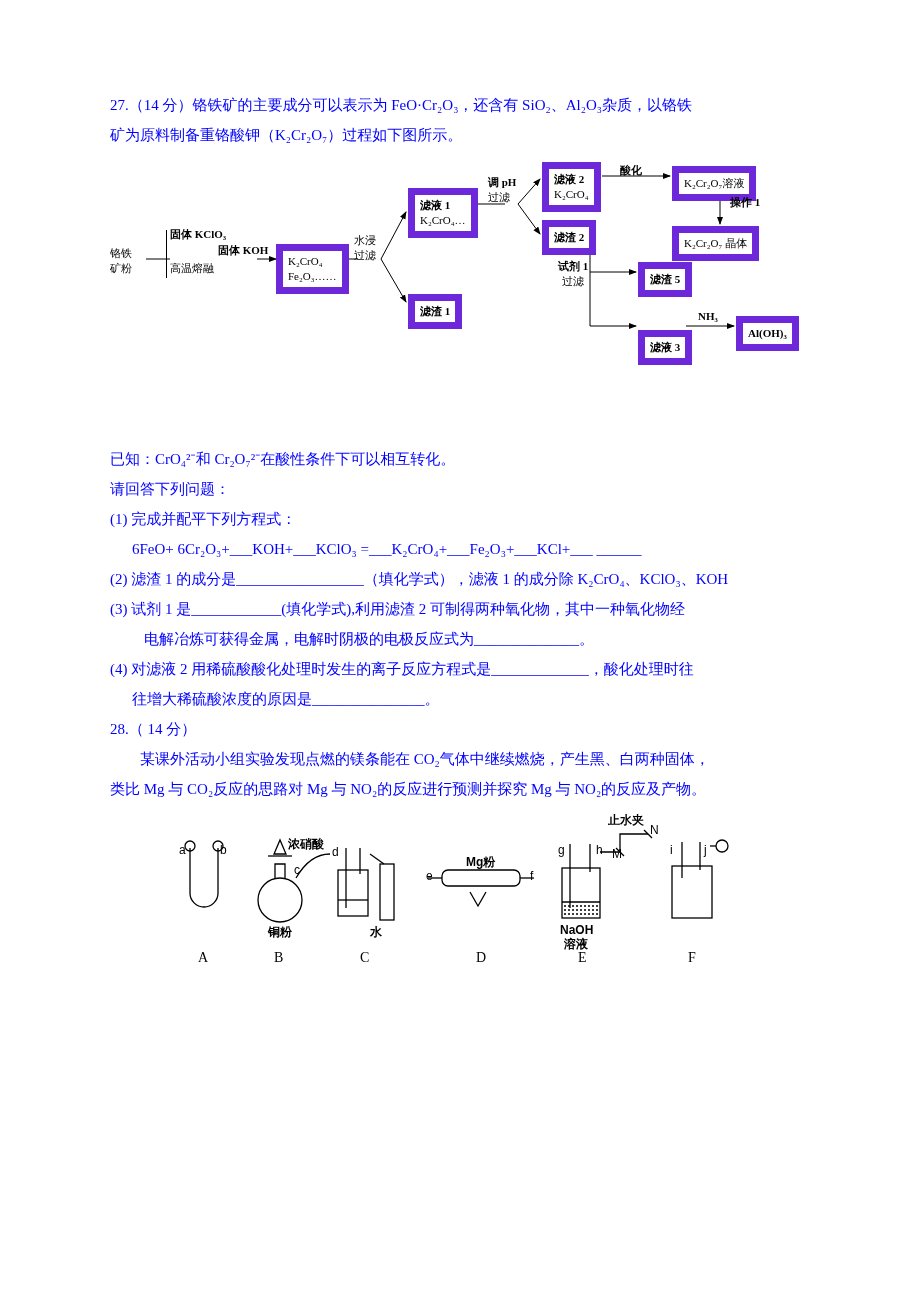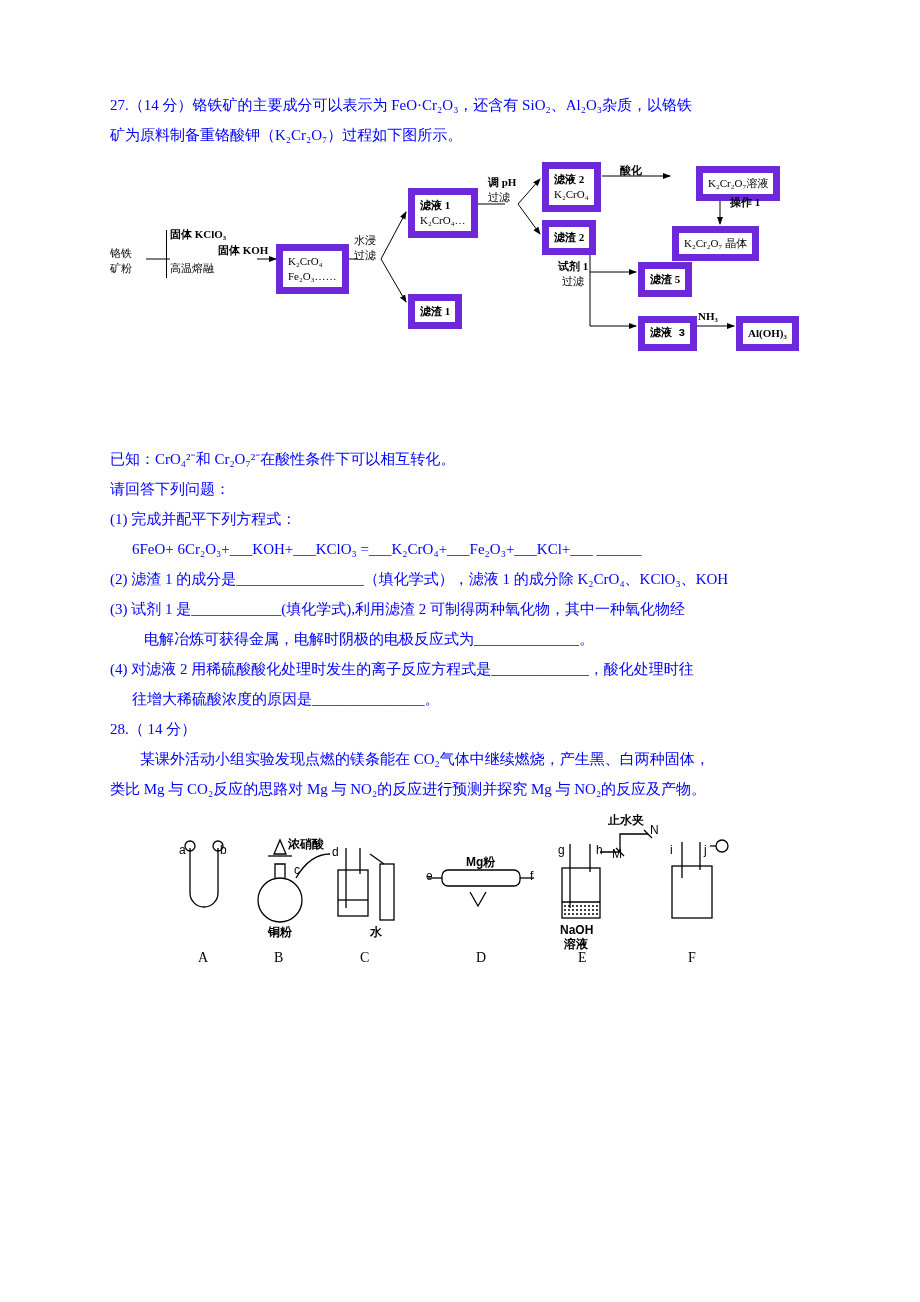--- a/index.html
+++ b/index.html
@@ -123,29 +123,29 @@
     <div class="txt" style="left:378px;top:22px;font-weight:bold;">调 pH</div>
     <div class="txt" style="left:378px;top:37px;">过滤</div>
 
     <div class="box" style="left:432px;top:8px;">
       <div style="font-weight:bold;">滤液 2</div>
       <div>K₂CrO₄</div>
     </div>
     <div class="box" style="left:432px;top:66px;font-weight:bold;">滤渣 2</div>
 
     <div class="txt" style="left:510px;top:10px;font-weight:bold;">酸化</div>
-    <div class="box" style="left:562px;top:12px;margin-left:24px;">K₂Cr₂O₇溶液</div>
+    <div class="box" style="left:562px;top:12px;">K₂Cr₂O₇溶液</div>
     <div class="txt" style="left:620px;top:42px;font-weight:bold;">操作 1</div>
     <div class="box" style="left:562px;top:72px;">K₂Cr₂O₇ 晶体</div>
 
     <div class="txt" style="left:448px;top:106px;font-weight:bold;">试剂 1</div>
     <div class="txt" style="left:452px;top:121px;">过滤</div>
 
     <div class="box" style="left:528px;top:108px;font-weight:bold;">滤渣 5</div>
-    <div class="box" style="left:528px;top:162px;font-weight:bold;font-family:Liberation Mono, monospace;">滤液 3</div>
+    <div class="box" style="left:528px;top:176px;font-weight:bold;">滤液 3</div>
     <div class="txt" style="left:588px;top:156px;font-weight:bold;">NH₃</div>
     <div class="box" style="left:626px;top:162px;font-weight:bold;">Al(OH)₃</div>
   </div>
 
   <div>已知：CrO₄²⁻和 Cr₂O₇²⁻在酸性条件下可以相互转化。</div>
   <div>请回答下列问题：</div>
   <div>(1) 完成并配平下列方程式：</div>
   <div class="indent1">6FeO+ 6Cr₂O₃+___KOH+___KClO₃ =___K₂CrO₄+___Fe₂O₃+___KCl+___ ______</div>
   <div>(2) 滤渣 1 的成分是_________________（填化学式），滤液 1 的成分除 K₂CrO₄、KClO₃、KOH</div>
   <div>(3) 试剂 1 是____________(填化学式),利用滤渣 2 可制得两种氧化物，其中一种氧化物经</div>

